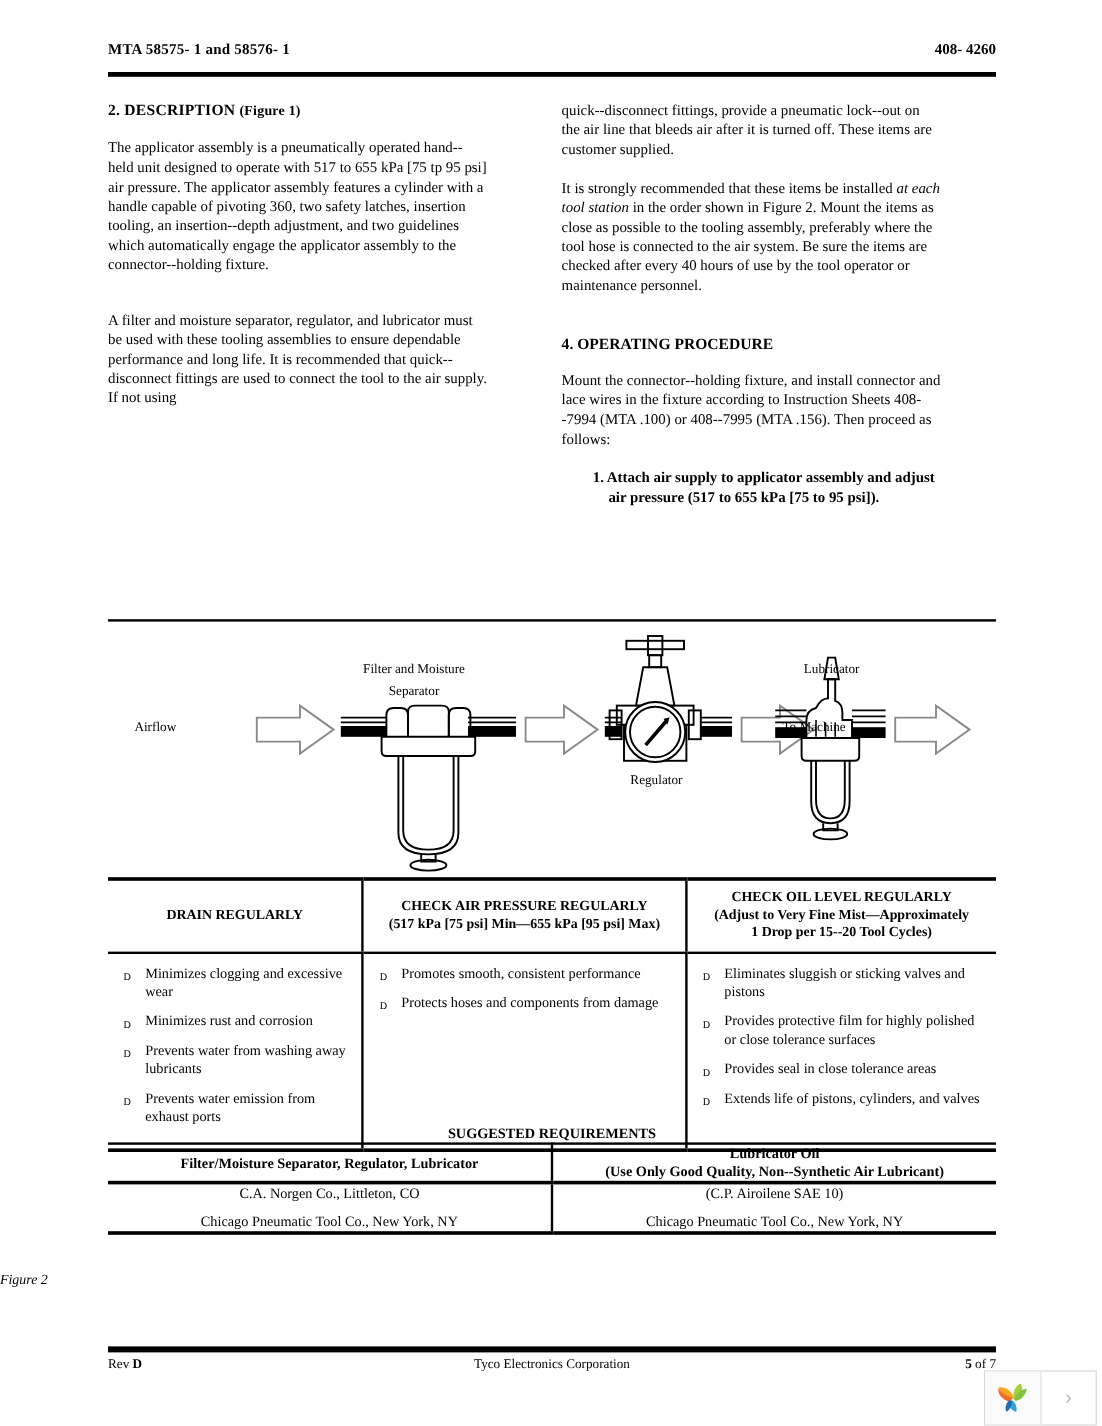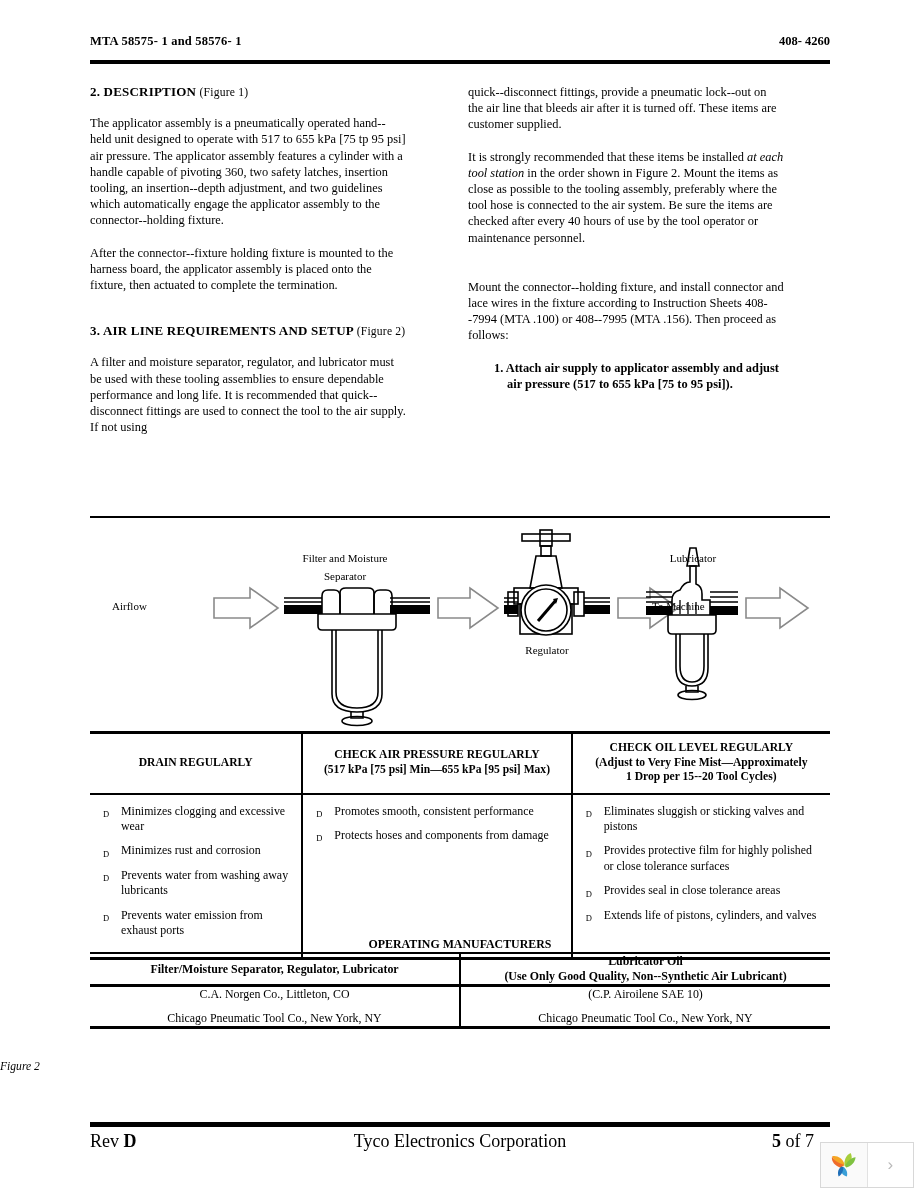--- a/index.html
+++ b/index.html
@@ -17,21 +17,21 @@
   .hdr-right{position:absolute;right:0;top:0;font-size:12.5px;font-weight:bold;}
   .rule-top{position:absolute;left:90px;top:60px;width:740px;height:4px;background:#000;}
   .rule-mid{position:absolute;left:90px;top:516px;width:740px;height:2px;background:#000;}
   .rule-bot{position:absolute;left:90px;top:1122px;width:740px;height:5px;background:#000;}
 
   
   .col{position:absolute;width:320px;font-size:12.4px;line-height:16.2px;}
   .col.left{left:90px;top:84px;}
   .col.right{left:468px;top:84px;}
   .sec-head{font-weight:bold;font-size:13px;letter-spacing:.2px;margin:0 0 14px 0;}
-  .sec-head .paren{font-weight:normal;font-size:11.6px;}
+  .sec-head .paren{font-weight:bold;font-size:11.6px;}
   .para{margin:0 4px 16px 0;text-align:left;}
   .ital{font-style:italic;}
   .numlist{margin:0;padding:0 0 0 26px;list-style:none;font-weight:bold;}
   .numlist li{text-indent:-13px;padding-left:13px;margin-bottom:2px;}
   .sec-head2{font-weight:bold;font-size:13px;margin:0 0 14px 0;}
 
   
   .figure{position:absolute;left:90px;top:522px;width:740px;height:206px;}
   .fig-label{position:absolute;font-size:11px;text-align:center;white-space:nowrap;}
 
@@ -71,24 +71,24 @@
     padding:9px 8px 11px 8px;border-bottom:3px solid #000;vertical-align:middle;
   }
   .t2-div{border-left:2px solid #000;}
   .t2-body p{margin:0 0 9px 0;}
   .t2-body p:last-child{margin-bottom:0;}
 
   .figcap{position:absolute;left:0;top:1060px;width:751px;text-align:left;
           font-style:italic;font-size:11.6px;}
 
   
-  .ftr{position:absolute;left:90px;top:1131px;width:740px;height:18px;font-size:18px;}
+  .ftr{position:absolute;left:90px;top:1131px;width:740px;height:18px;font-size:11px;}
   .ftr-l{position:absolute;left:0;top:0;}
   .ftr-c{position:absolute;left:0;right:0;top:0;text-align:center;}
-  .ftr-r{position:absolute;right:16px;top:0;}
+  .ftr-r{position:absolute;right:0;top:0;}
   .b{font-weight:bold;}
 
   
   .pager{position:absolute;left:820px;top:1142px;width:92px;height:44px;
          display:flex;border:1px solid #d8d8d8;background:#fff;}
   .pager .cell{width:46px;height:44px;display:flex;align-items:center;justify-content:center;}
   .pager .cell.logo{background:#fafafa;border-right:1px solid #e2e2e2;}
   .pager .chev{color:#b9b9b9;font-size:17px;font-family:"Liberation Sans",sans-serif;}
 </style>
 </head>
@@ -101,37 +101,33 @@
     <div class="hdr-right">408- 4260</div>
   </div>
   <div class="rule-top"></div>
 
   <div class="col left">
     <div class="sec-head">
       <span>2. DESCRIPTION</span>
       <span class="paren">(Figure 1)</span>
     </div>
     <p class="para">The applicator assembly is a pneumatically operated hand--held unit designed to operate with 517 to 655 kPa [75 tp 95 psi] air pressure. The applicator assembly features a cylinder with a handle capable of pivoting 360, two safety latches, insertion tooling, an insertion--depth adjustment, and two guidelines which automatically engage the applicator assembly to the connector--holding fixture.</p>
-    <p class="para">After the connector--fixture holding fixture is mounted to the harness board, the applicator assembly is placed onto the fixture, then actuated to complete the termination.</p>
 
     <div style="height:14px"></div>
 
-    <div class="sec-head">
-      <span>3. AIR LINE REQUIREMENTS AND SETUP</span>
-      <span class="paren">(Figure 2)</span>
-    </div>
     <p class="para">A filter and moisture separator, regulator, and lubricator must be used with these tooling assemblies to ensure dependable performance and long life. It is recommended that quick--disconnect fittings are used to connect the tool to the air supply. If not using</p>
   </div>
 
   <div class="col right">
     <p class="para">quick--disconnect fittings, provide a pneumatic lock--out on the air line that bleeds air after it is turned off. These items are customer supplied.</p>
     <p class="para"><span>It is strongly recommended that these items be installed </span><span class="ital">at each tool station</span><span> in the order shown in Figure 2. Mount the items as close as possible to the tooling assembly, preferably where the tool hose is connected to the air system. Be sure the items are checked after every 40 hours of use by the tool operator or maintenance personnel.</span></p>
 
     <div style="height:17px"></div>
 
+    <div class="sec-head2">4. OPERATING PROCEDURE</div>
     <p class="para">Mount the connector--holding fixture, and install connector and lace wires in the fixture according to Instruction Sheets 408--7994 (MTA .100) or 408--7995 (MTA .156). Then proceed as follows:</p>
     <ul class="numlist">
       <li>1. Attach air supply to applicator assembly and adjust air pressure (517 to 655 kPa [75 to 95 psi]).</li>
     </ul>
   </div>
 
   <div class="rule-mid"></div>
 
   <div class="figure">
     <svg width="740" height="206" viewBox="0 0 740 206">
@@ -294,21 +290,21 @@
           <li><span class="bullet">D</span><span>Extends life of pistons, cylinders, and valves</span></li>
         </ul>
       </td>
     </tr>
   </tbody>
     </table>
 
   <table class="tbl tbl2">
     <tbody>
         <tr>
-      <td class="t2-title" colspan="2">OPERATING MANUFACTURERS</td>
+      <td class="t2-title" colspan="2">SUGGESTED REQUIREMENTS</td>
     </tr>
     <tr>
       <td class="t2-head" style="width:370px">Filter/Moisture Separator, Regulator, Lubricator</td>
       <td class="t2-head t2-div" style="width:370px">
         <div>Lubricator Oil</div>
         <div>(Use Only Good Quality, Non--Synthetic Air Lubricant)</div>
       </td>
     </tr>
     <tr>
       <td class="t2-body">

